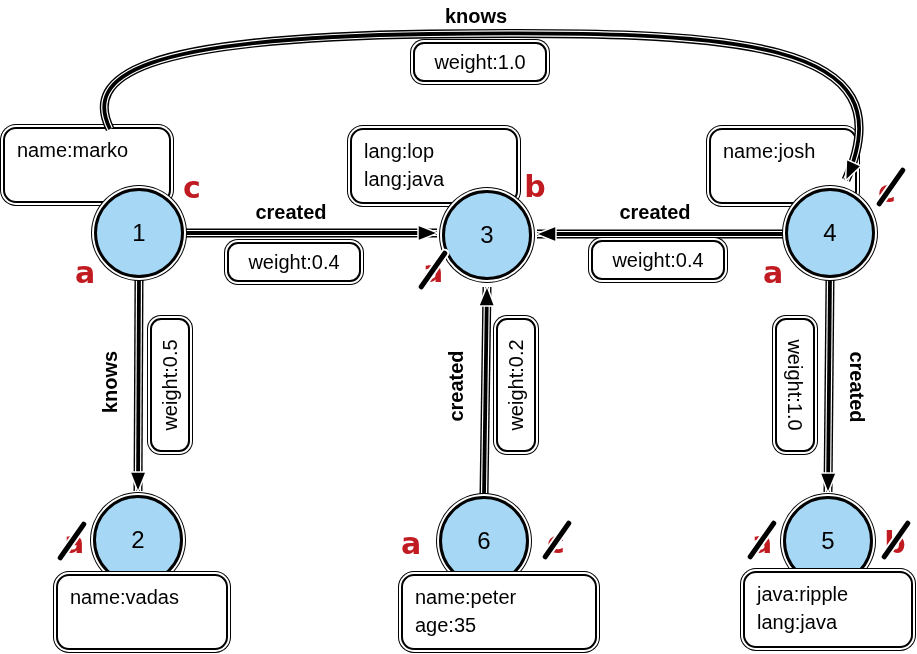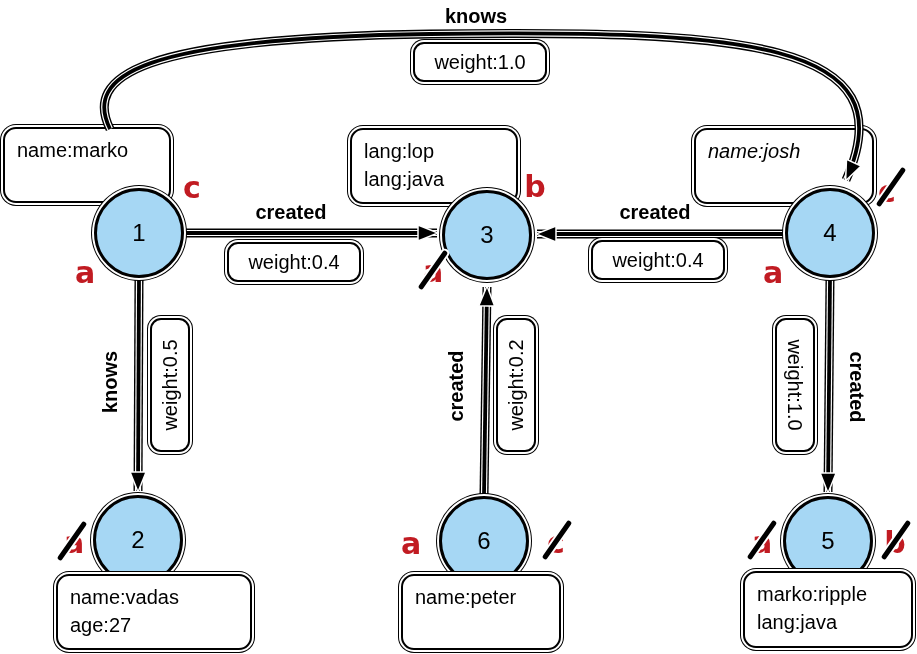--- a/index.html
+++ b/index.html
@@ -59,21 +59,21 @@
 
 <div class="stage">
 
   <div class="propbox" style="left:3px;top:127px;width:168px;height:76px;">
     <div>name:marko</div>
   </div>
   <div class="propbox" style="left:350px;top:128px;width:168px;height:76px;">
     <div>lang:lop</div>
     <div>lang:java</div>
   </div>
-  <div class="propbox" style="left:694px;top:128px;width:180px;height:76px;font-style:italic;">
+  <div class="propbox" style="left:709px;top:128px;width:148px;height:76px;">
     <div>name:josh</div>
   </div>
 
   <svg class="edges" width="917" height="654" viewBox="0 0 917 654">
     <defs>
       <marker id="arrow" viewBox="0 0 24 20" refX="21" refY="10" markerWidth="24" markerHeight="20" orient="auto" markerUnits="userSpaceOnUse">
         <path d="M2,2 L22,10 L2,18 Z" fill="#000" stroke="#fff" stroke-width="1.5"></path>
       </marker>
     </defs>
 
@@ -126,29 +126,29 @@
   <div class="circle" style="left:138px;top:540px;">
     <span>2</span>
   </div>
   <div class="circle" style="left:484px;top:541px;">
     <span>6</span>
   </div>
   <div class="circle" style="left:828px;top:541px;">
     <span>5</span>
   </div>
 
-  <div class="propbox front" style="left:56px;top:574px;width:196px;height:76px;">
+  <div class="propbox front" style="left:56px;top:574px;width:172px;height:76px;">
     <div>name:vadas</div>
-    <div>age:27</div>
   </div>
-  <div class="propbox front" style="left:401px;top:574px;width:160px;height:76px;">
+  <div class="propbox front" style="left:401px;top:574px;width:196px;height:76px;">
     <div>name:peter</div>
+    <div>age:35</div>
   </div>
   <div class="propbox front" style="left:743px;top:571px;width:170px;height:77px;">
-    <div>marko:ripple</div>
+    <div>java:ripple</div>
     <div>lang:java</div>
   </div>
 
   <div class="elabel center" style="left:476px;top:16px;">knows</div>
   <div class="elabel center" style="left:291px;top:212px;">created</div>
   <div class="elabel center" style="left:655px;top:212px;">created</div>
   <div class="elabel rotm90" style="left:110px;top:382px;">knows</div>
   <div class="elabel rotm90" style="left:456px;top:386px;">created</div>
   <div class="elabel rot90" style="left:856px;top:387px;">created</div>
 

